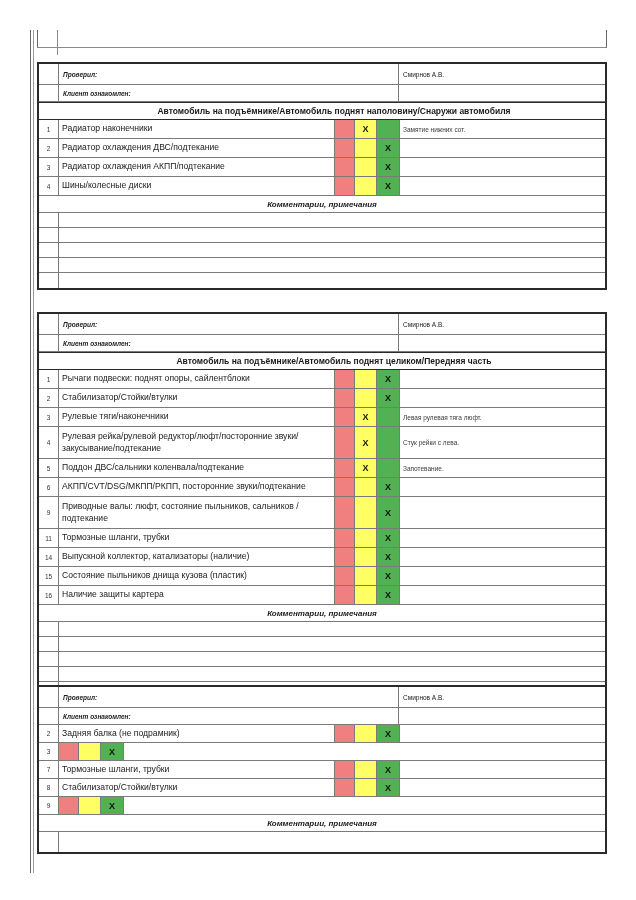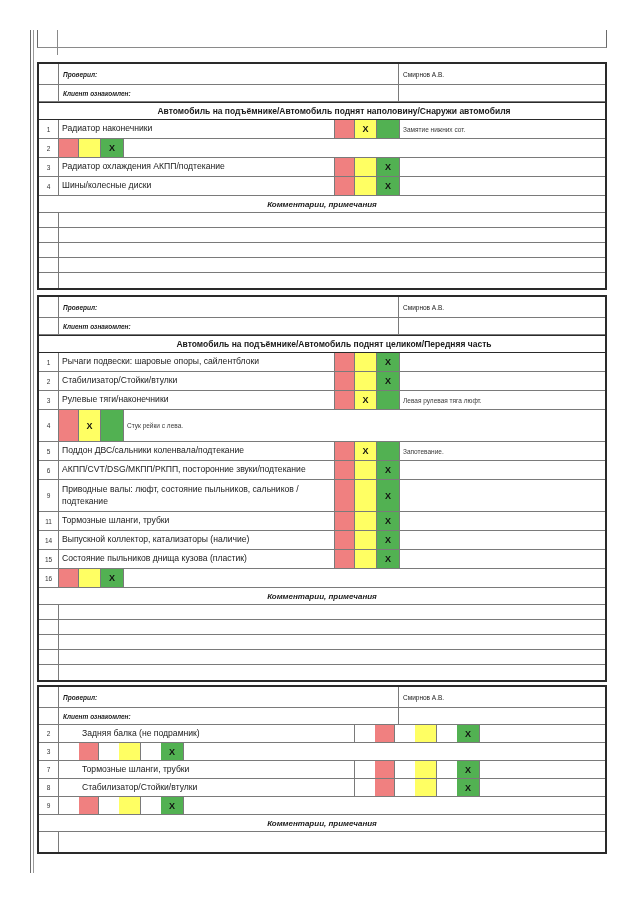--- a/index.html
+++ b/index.html
@@ -30,21 +30,21 @@
   .row-signoff2{height:17px;}
   .c-num{width:20px;justify-content:center;font-size:6.5px;color:#333;}
   .c-slabel{width:340px;padding:0 4px;font-size:6.5px;font-weight:bold;font-style:italic;}
   .c-sval{flex:1;padding:0 4px;font-size:6.5px;}
 
   .row-sechdr{height:18px;border-top:1px solid #2a2a2a;border-bottom:1px solid #2a2a2a;}
   .c-sechdr{width:100%;justify-content:center;font-size:8.5px;font-weight:bold;text-align:right;padding-left:24px;}
 
   .row-item{height:19px;}
   .row-item.tall{height:32px;}
-  .s3 .row-item{height:18px;gap:20px;}
+  .s3 .row-item{height:18px;}
   .c-desc{width:276px;padding:1px 3px;font-size:8.6px;line-height:1.3;}
   .c-status{width:20px;justify-content:center;font-size:9px;font-weight:bold;color:#111;}
   .c-status.yel{width:22px;}
   .c-status.grn{width:23px;}
   .c-comment{flex:1;padding:0 3px;font-size:6.5px;color:#3a3a3a;}
 
   .row-commhdr{height:17px;}
   .c-commhdr{width:100%;justify-content:center;font-size:8px;font-weight:bold;font-style:italic;text-align:center;}
 
   .row-empty{height:15px;}
@@ -81,20 +81,21 @@
         <div class="c c-desc">Радиатор наконечники</div>
         <div class="c c-status red" style="background: rgb(240, 128, 128);"></div>
         <div class="c c-status yel" style="background: rgb(255, 255, 99);">
           <span>X</span>
         </div>
         <div class="c c-status grn" style="background: rgb(82, 177, 82);"></div>
         <div class="c c-comment last">Замятие нижних сот.</div>
       </div>
       <div class="row row-item">
         <div class="c c-num">2</div>
+        <div class="c c-desc">Радиатор охлаждения ДВС/подтекание</div>
         <div class="c c-status red" style="background: rgb(240, 128, 128);"></div>
         <div class="c c-status yel" style="background: rgb(255, 255, 99);"></div>
         <div class="c c-status grn" style="background: rgb(82, 177, 82);">
           <span>X</span>
         </div>
         <div class="c c-comment last"></div>
       </div>
       <div class="row row-item">
         <div class="c c-num">3</div>
         <div class="c c-desc">Радиатор охлаждения АКПП/подтекание</div>
@@ -132,37 +133,37 @@
       </div>
       <div class="row row-empty">
         <div class="c c-num"></div>
         <div class="c c-rest last"></div>
       </div>
       <div class="row row-empty">
         <div class="c c-num"></div>
         <div class="c c-rest last"></div>
       </div>
     </div>
-    <div class="tbl s2" style="top: 295px;">
+    <div class="tbl s2" style="top: 312px;">
       <div class="row row-signoff1">
         <div class="c c-num"></div>
         <div class="c c-slabel">Проверил:</div>
         <div class="c c-sval last">Смирнов А.В.</div>
       </div>
       <div class="row row-signoff2">
         <div class="c c-num"></div>
         <div class="c c-slabel">Клиент ознакомлен:</div>
         <div class="c c-sval last"></div>
       </div>
       <div class="row row-sechdr">
         <div class="c c-sechdr last">Автомобиль на подъёмнике/Автомобиль поднят целиком/Передняя часть</div>
       </div>
       <div class="row row-item">
         <div class="c c-num">1</div>
-        <div class="c c-desc">Рычаги подвески: шаровые опоры, сайлентблоки</div>
+        <div class="c c-desc">Рычаги подвески: поднят опоры, сайлентблоки</div>
         <div class="c c-status red" style="background: rgb(240, 128, 128);"></div>
         <div class="c c-status yel" style="background: rgb(255, 255, 99);"></div>
         <div class="c c-status grn" style="background: rgb(82, 177, 82);">
           <span>X</span>
         </div>
         <div class="c c-comment last"></div>
       </div>
       <div class="row row-item">
         <div class="c c-num">2</div>
         <div class="c c-desc">Стабилизатор/Стойки/втулки</div>
@@ -178,20 +179,21 @@
         <div class="c c-desc">Рулевые тяги/наконечники</div>
         <div class="c c-status red" style="background: rgb(240, 128, 128);"></div>
         <div class="c c-status yel" style="background: rgb(255, 255, 99);">
           <span>X</span>
         </div>
         <div class="c c-status grn" style="background: rgb(82, 177, 82);"></div>
         <div class="c c-comment last">Левая рулевая тяга люфт.</div>
       </div>
       <div class="row row-item tall">
         <div class="c c-num">4</div>
+        <div class="c c-desc">Рулевая рейка/рулевой редуктор/люфт/посторонние звуки/ закусывание/подтекание</div>
         <div class="c c-status red" style="background: rgb(240, 128, 128);"></div>
         <div class="c c-status yel" style="background: rgb(255, 255, 99);">
           <span>X</span>
         </div>
         <div class="c c-status grn" style="background: rgb(82, 177, 82);"></div>
         <div class="c c-comment last">Стук рейки с лева.</div>
       </div>
       <div class="row row-item">
         <div class="c c-num">5</div>
         <div class="c c-desc">Поддон ДВС/сальники коленвала/подтекание</div>
@@ -247,20 +249,21 @@
         <div class="c c-desc">Состояние пыльников днища кузова (пластик)</div>
         <div class="c c-status red" style="background: rgb(240, 128, 128);"></div>
         <div class="c c-status yel" style="background: rgb(255, 255, 99);"></div>
         <div class="c c-status grn" style="background: rgb(82, 177, 82);">
           <span>X</span>
         </div>
         <div class="c c-comment last"></div>
       </div>
       <div class="row row-item">
         <div class="c c-num">16</div>
+        <div class="c c-desc">Наличие защиты картера</div>
         <div class="c c-status red" style="background: rgb(240, 128, 128);"></div>
         <div class="c c-status yel" style="background: rgb(255, 255, 99);"></div>
         <div class="c c-status grn" style="background: rgb(82, 177, 82);">
           <span>X</span>
         </div>
         <div class="c c-comment last"></div>
       </div>
       <div class="row row-commhdr">
         <div class="c c-commhdr last">Комментарии, примечания</div>
       </div>

